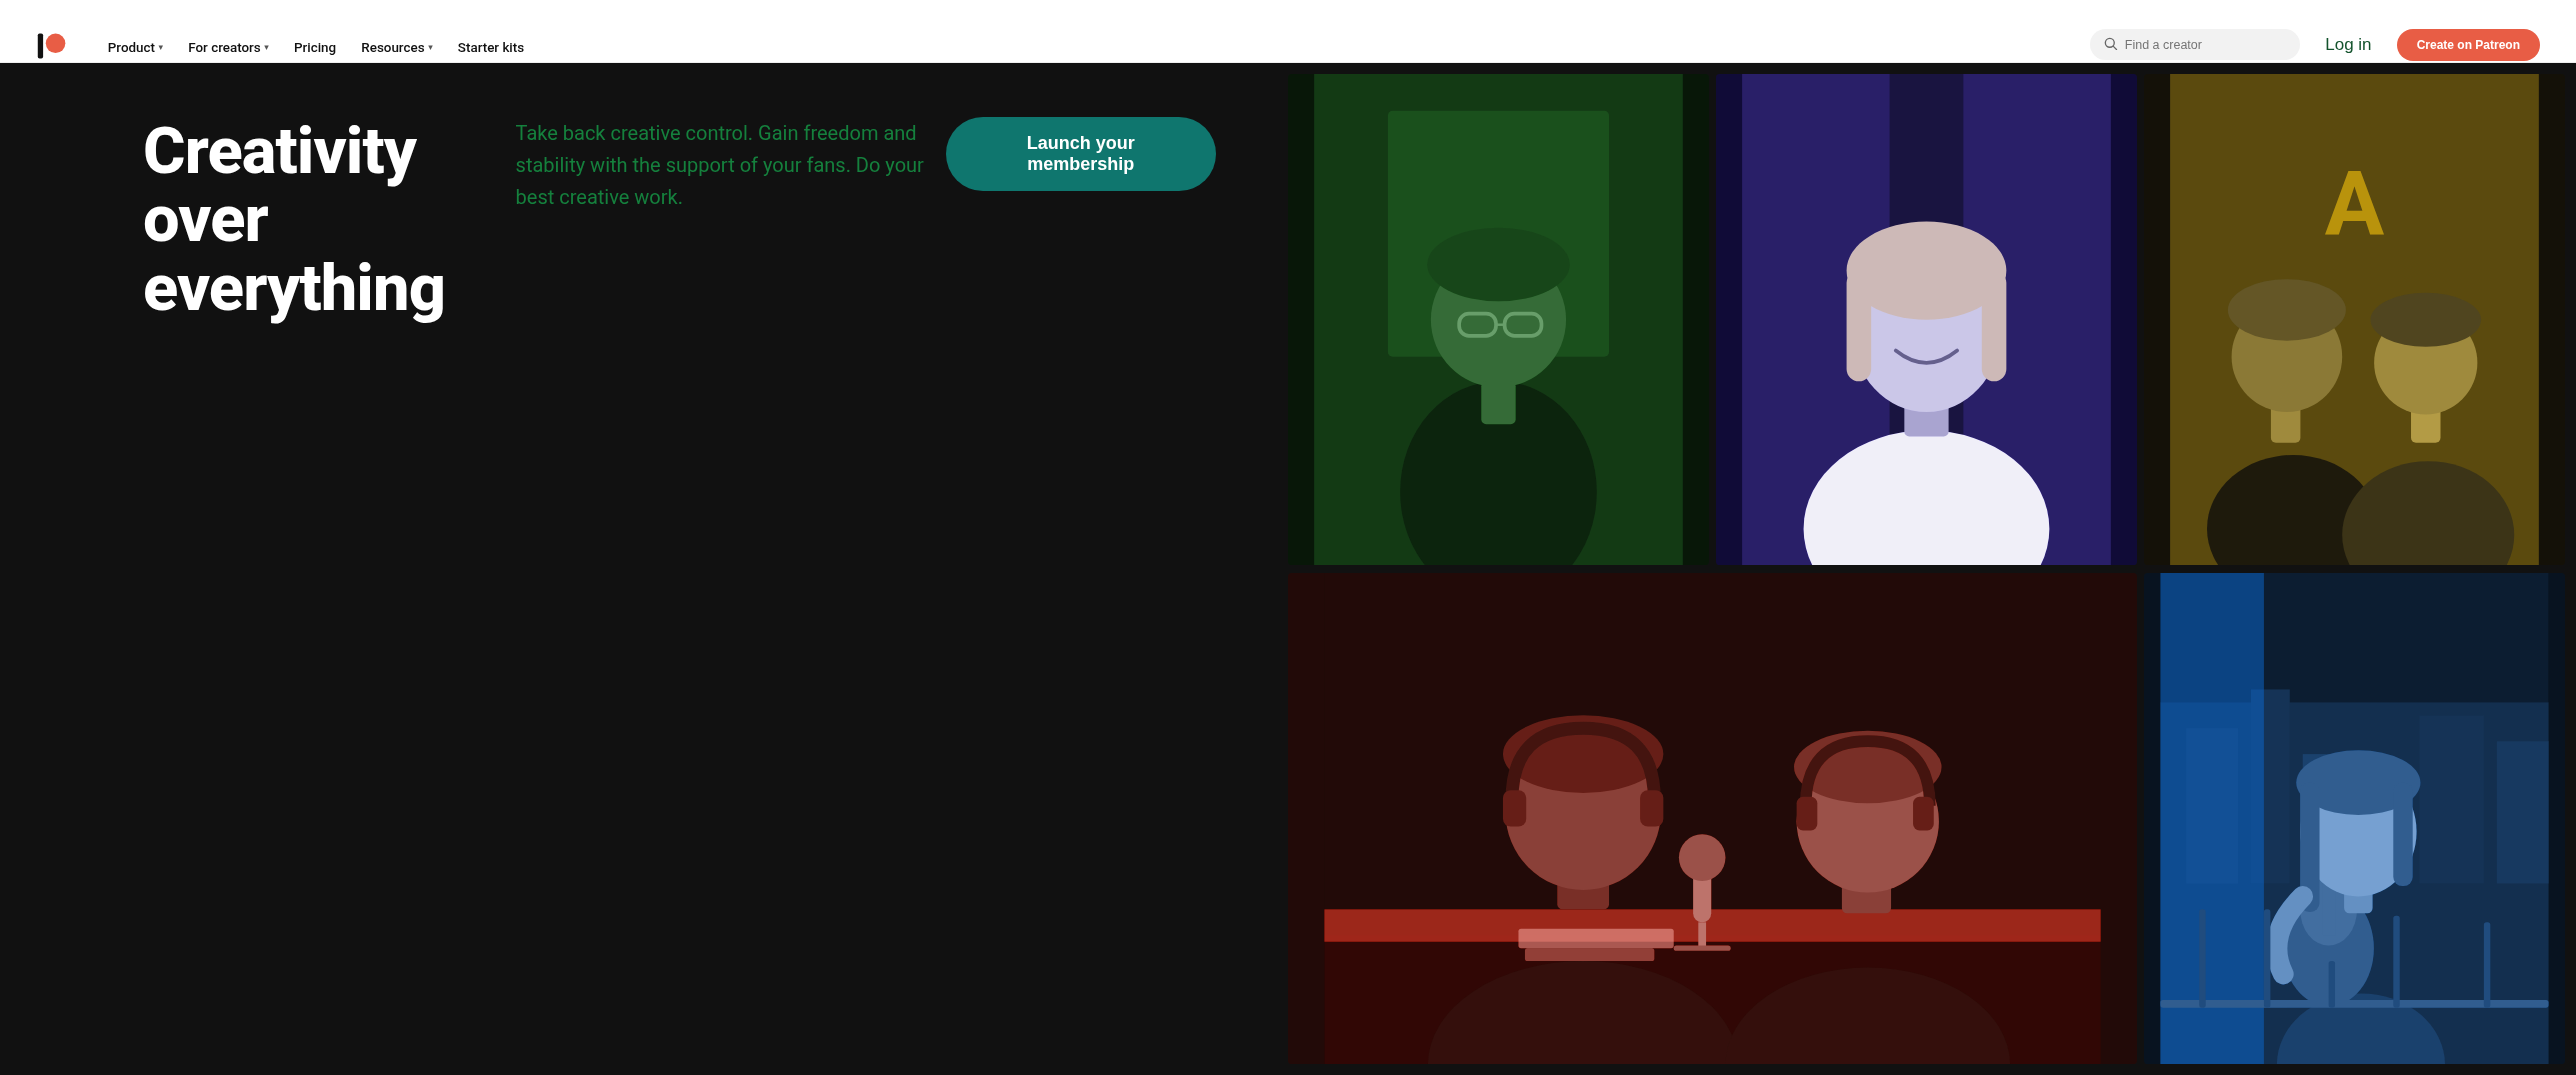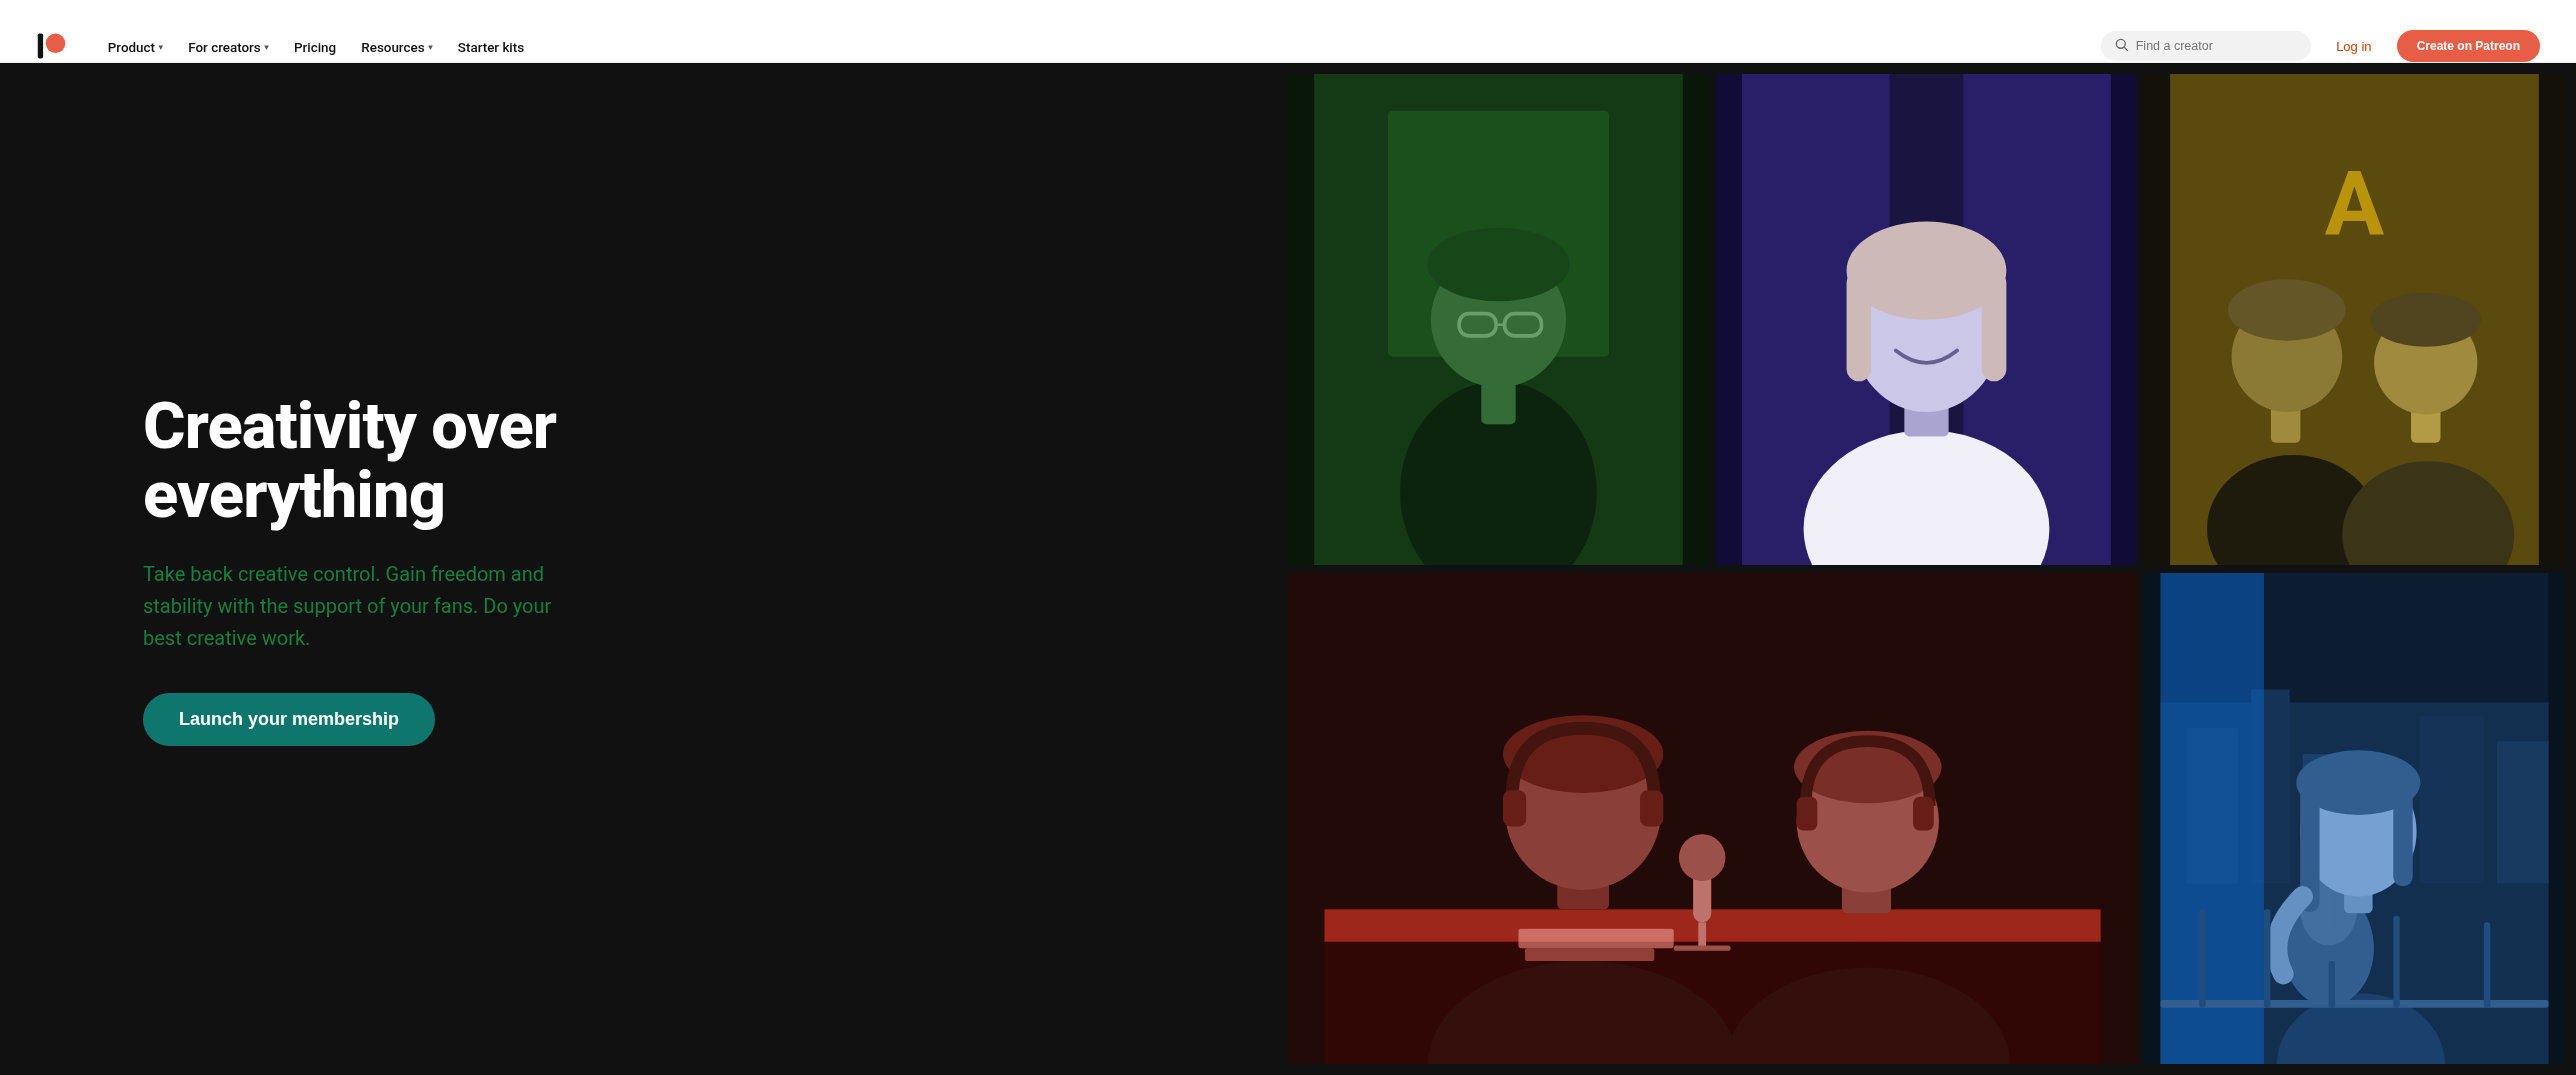--- a/index.html
+++ b/index.html
@@ -68,23 +68,23 @@
     }
     .search-input {
       border: none;
       background: transparent;
       font-size: 12.5px;
       color: #333;
       outline: none;
       width: 100%;
     }
     .btn-login {
-      font-size: 13px;
+      font-size: 17px;
       font-weight: 500;
-      color: #c2410c;
+      color: #14532d;
       cursor: pointer;
       padding: 7.2px 10.8px;
       background: none;
       border: none;
     }
     .btn-create {
       background: #e85d45;
       color: #fff;
       border: none;
       border-radius: 895px;
@@ -101,21 +101,21 @@
       width: 100%;
       height: calc(100vh - 63px);
       display: flex;
       align-items: stretch;
       position: relative;
       overflow: hidden;
     }
     .hero-left {
       flex: 0 0 50%;
       display: flex;
-      flex-direction: column;
+      flex-direction: row;
       justify-content: center;
       padding: 54px 72px 54px 143px;
     }
     .hero-title {
       font-size: 65px;
       font-weight: 800;
       color: #fff;
       line-height: 1.05;
       margin-bottom: 29px;
       letter-spacing: -0.9px;

